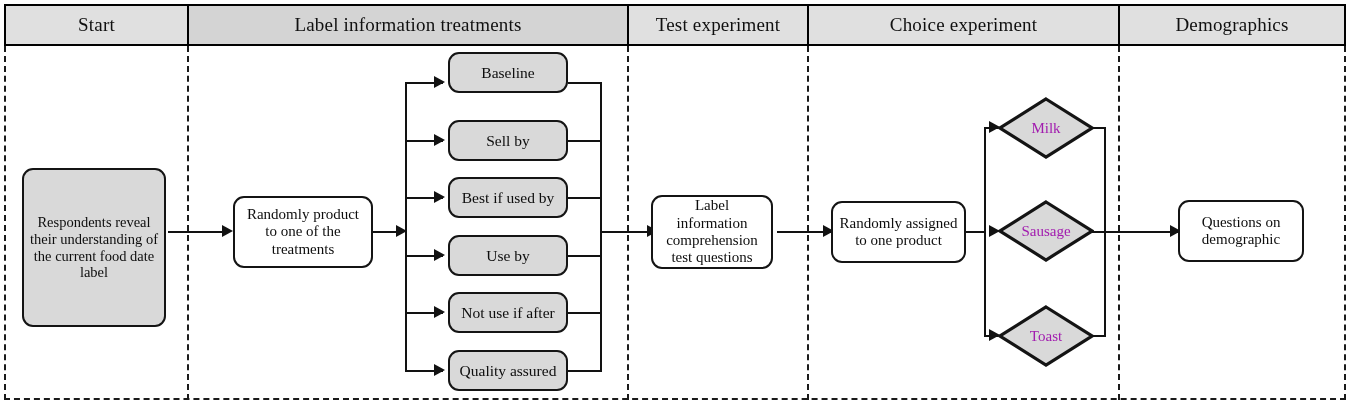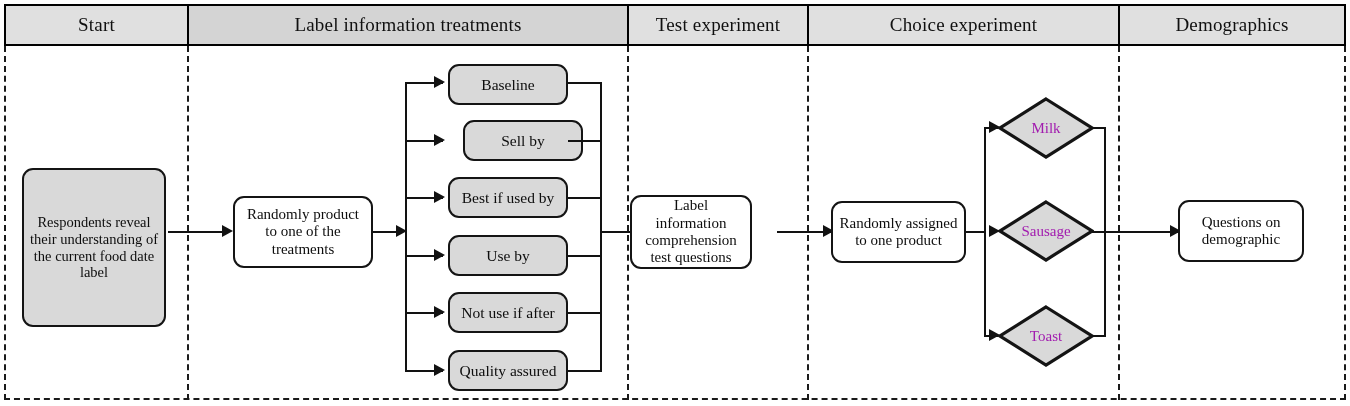--- a/index.html
+++ b/index.html
@@ -175,24 +175,24 @@
   <div class="arrowhead" style="left:434px; top:134px;"></div>
   <div class="hline" style="left:405px; top:197px; width:38px;"></div>
   <div class="arrowhead" style="left:434px; top:191px;"></div>
   <div class="hline" style="left:405px; top:255px; width:38px;"></div>
   <div class="arrowhead" style="left:434px; top:249px;"></div>
   <div class="hline" style="left:405px; top:312px; width:38px;"></div>
   <div class="arrowhead" style="left:434px; top:306px;"></div>
   <div class="hline" style="left:405px; top:370px; width:38px;"></div>
   <div class="arrowhead" style="left:434px; top:364px;"></div>
 
-  <div class="node shaded n-treat" style="left:448px; top:64px; width:120px; height:41px;">
+  <div class="node shaded n-treat" style="left:448px; top:52px; width:120px; height:41px;">
     <span class="tx">Baseline</span>
   </div>
-  <div class="node shaded n-treat" style="left:463px; top:120px; width:120px; height:41px;">
+  <div class="node shaded n-treat" style="left:448px; top:120px; width:120px; height:41px;">
     <span class="tx">Sell by</span>
   </div>
   <div class="node shaded n-treat" style="left:448px; top:177px; width:120px; height:41px;align-items:center;">
     <span class="tx">Best if used by</span>
   </div>
   <div class="node shaded n-treat" style="left:448px; top:235px; width:120px; height:41px;">
     <span class="tx">Use by</span>
   </div>
   <div class="node shaded n-treat" style="left:448px; top:292px; width:120px; height:41px;">
     <span class="tx">Not use if after</span>
@@ -205,21 +205,21 @@
   <div class="hline" style="left:568px; top:140px; width:34px;"></div>
   <div class="hline" style="left:568px; top:197px; width:34px;"></div>
   <div class="hline" style="left:568px; top:255px; width:34px;"></div>
   <div class="hline" style="left:568px; top:312px; width:34px;"></div>
   <div class="hline" style="left:568px; top:370px; width:34px;"></div>
   <div class="vline" style="left:600px; top:82px; height:288px;"></div>
 
   <div class="hline" style="left:600px; top:231px; width:55px;"></div>
   <div class="arrowhead" style="left:647px; top:225px;"></div>
 
-  <div class="node n-plain" style="left:630px; top:195px; width:122px; height:74px;">
+  <div class="node n-plain" style="left:651px; top:195px; width:122px; height:74px;">
     <span class="tx">Label information comprehension test questions</span>
   </div>
 
   <div class="hline" style="left:777px; top:231px; width:54px;"></div>
   <div class="arrowhead" style="left:823px; top:225px;"></div>
 
   <div class="node n-plain" style="left:831px; top:201px; width:135px; height:62px;">
     <span class="tx">Randomly assigned to one product</span>
   </div>
 

